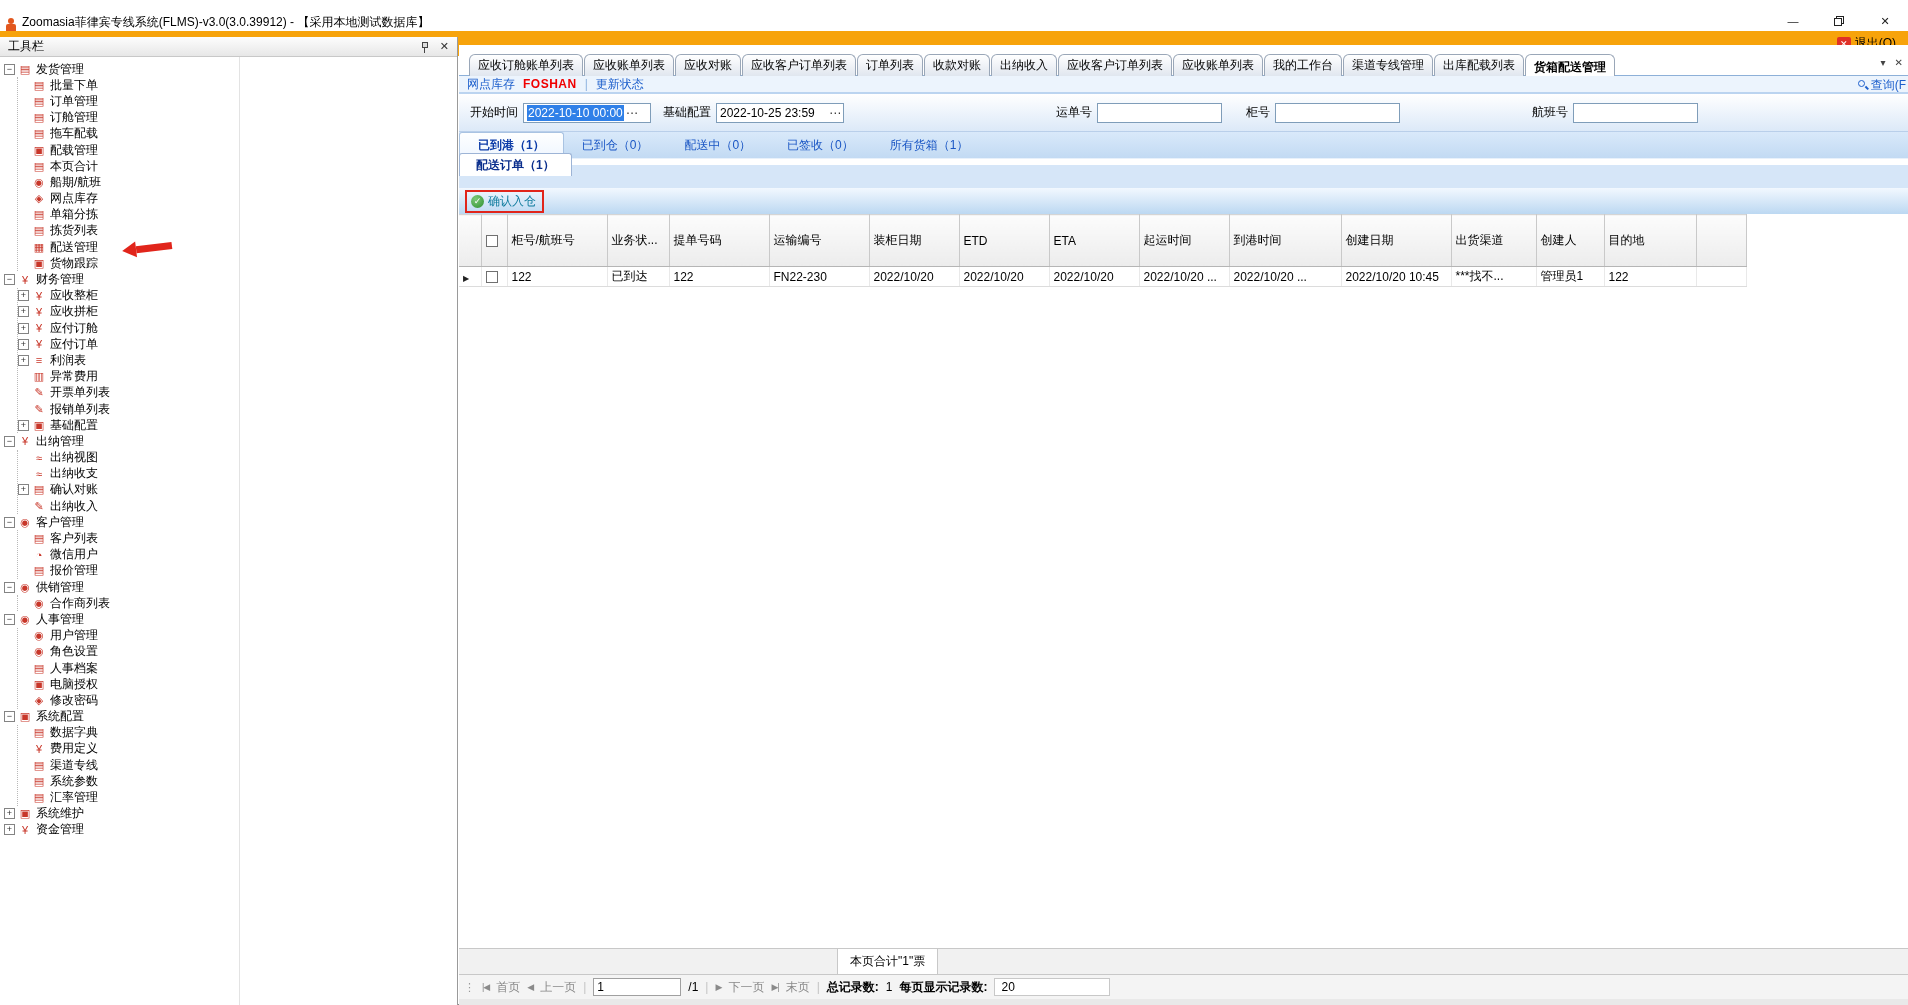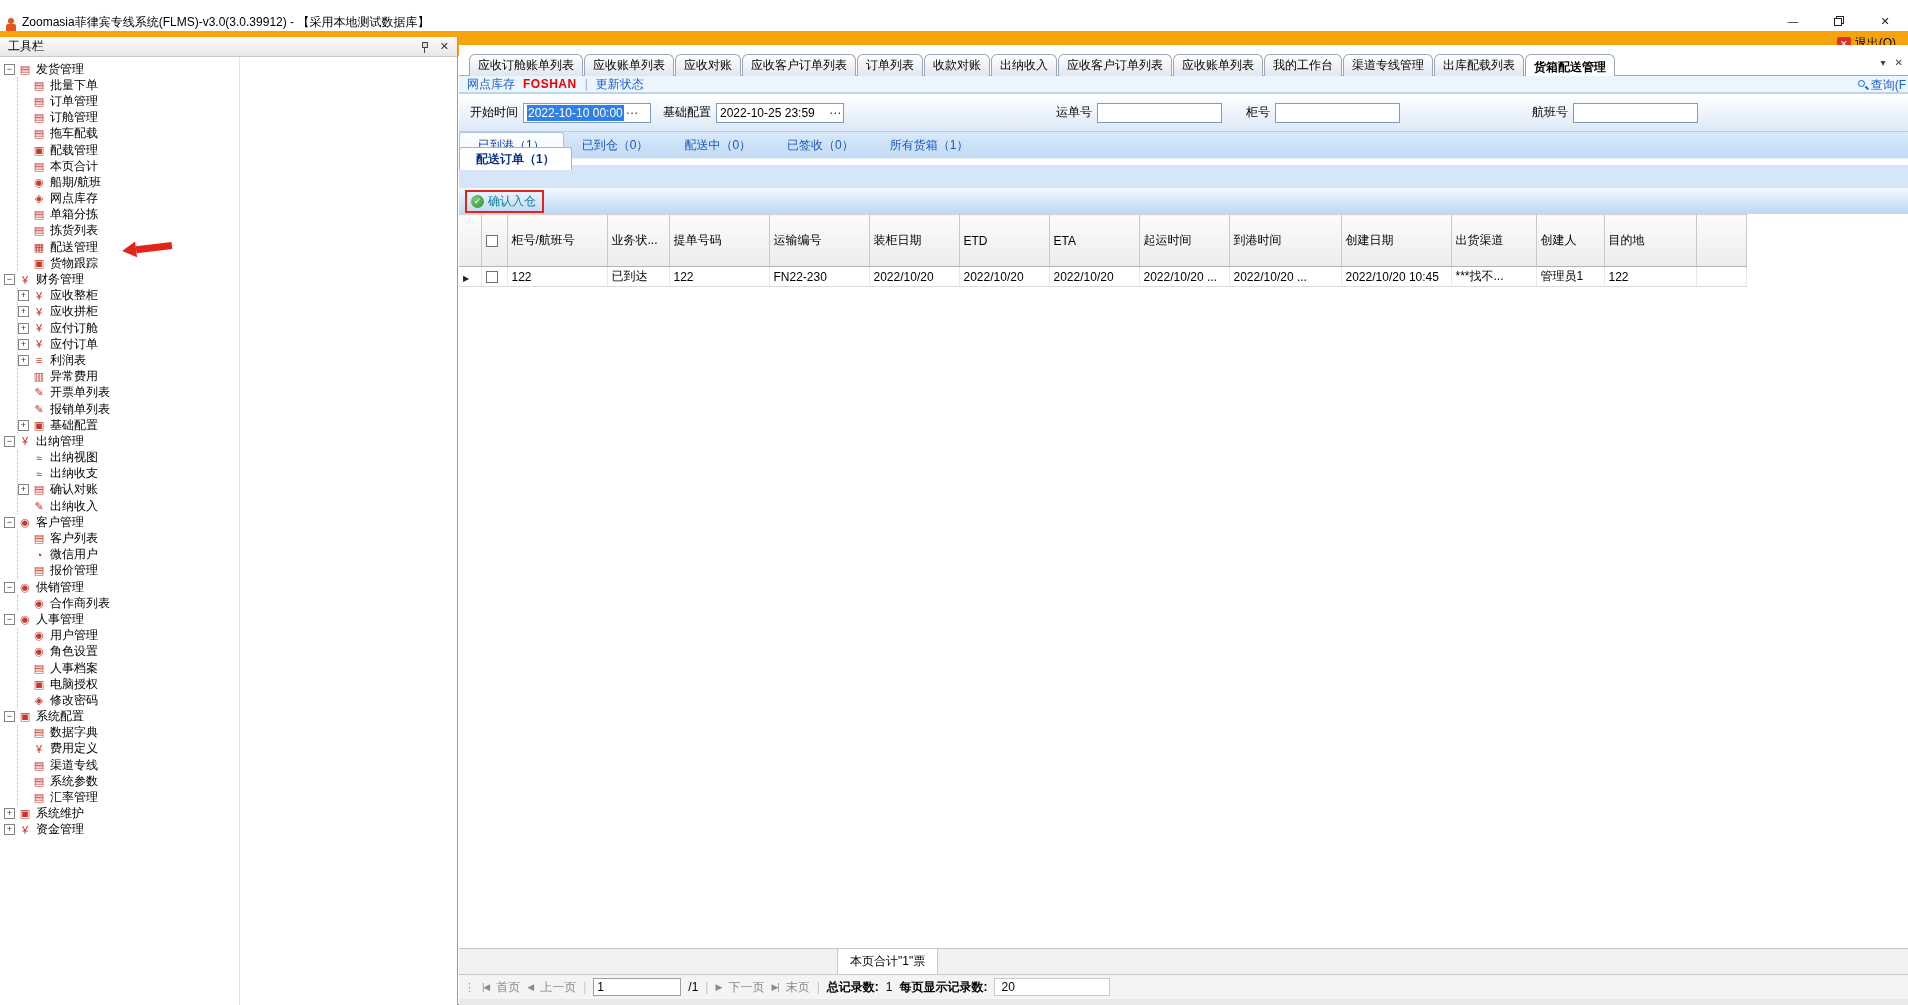--- a/index.html
+++ b/index.html
@@ -67,25 +67,25 @@
   .field { display:flex; align-items:center; }
   .flabel { margin-right:5px; }
   .inputbox { width:128px; height:20px; border:1px solid #7F9DB9; background:#fff; display:flex; align-items:center; padding-left:3px; }
   .inputbox .ival { flex:1; white-space:nowrap; overflow:hidden; }
   .inputbox.sel .ival { background:#2F80E8; color:#fff; flex:none; padding:1px 1px; }
   .inputbox .dots { width:16px; text-align:center; color:#333; flex:none; }
   .inputbox.plain { width:125px; }
   
   .statustabs { height:27px; background:linear-gradient(#D9E9FA,#C2DAF3); display:flex; align-items:stretch; border-bottom:1px solid #E8F1FB; }
   .stab { display:flex; align-items:center; padding:0 18px; color:#1A56C4; }
-  .stab.active { background:linear-gradient(#FEFFFF,#EFF6FF); border:1px solid #A9C3E2; border-bottom:none; border-radius:3px 3px 0 0; font-weight:normal; color:#0B3BA8; }
+  .stab.active { background:linear-gradient(#FEFFFF,#EFF6FF); border:1px solid #A9C3E2; border-bottom:none; border-radius:3px 3px 0 0; font-weight:bold; color:#0B3BA8; }
   
   .subtabrow { height:29px; position:relative; background:#fff; }
   .subtab-bg { position:absolute; left:0; right:0; bottom:0; height:23px; background:#D6E6F8; }
-  .subtab { position:absolute; left:0; bottom:18px; height:23px; background:#fff; border:1px solid #9DB4D6; border-bottom:none; border-radius:3px 3px 0 0;
+  .subtab { position:absolute; left:0; bottom:12px; height:23px; background:#fff; border:1px solid #9DB4D6; border-bottom:none; border-radius:3px 3px 0 0;
     display:flex; align-items:center; padding:0 16px; font-weight:bold; color:#0A2E8C; }
   
   .actionbar { height:26px; background:linear-gradient(#F2F8FF,#BCD8F2); display:flex; align-items:center; padding-left:6px; }
   .confirm-wrap { border:2px solid #E1251B; padding:1px 6px 1px 4px; display:inline-flex; align-items:center; gap:4px; }
   .check-icon { width:13px; height:13px; border-radius:50%; background:radial-gradient(circle at 35% 30%, #7CC978, #2E8F2E); color:#fff; font-size:9px;
     display:flex; align-items:center; justify-content:center; flex:none; }
   .confirm-label { color:#0F7B9E; }
   
   .grid-area { flex:1; background:#fff; overflow:hidden; }
   table.grid { border-collapse:collapse; table-layout:fixed; }

